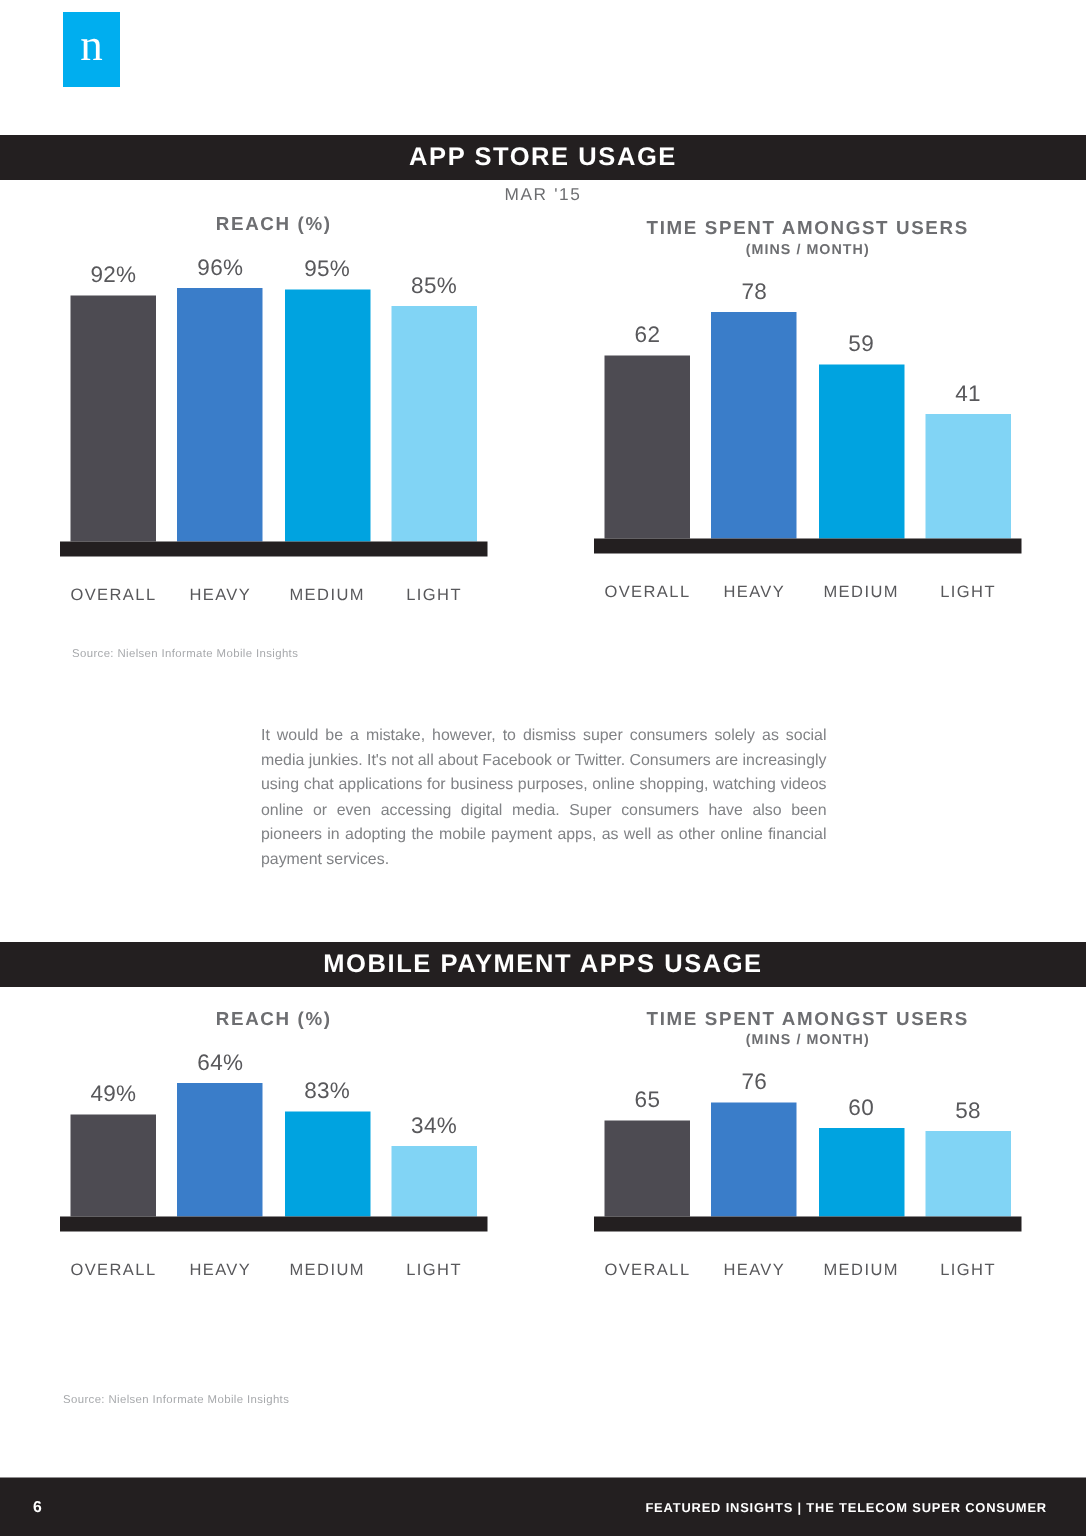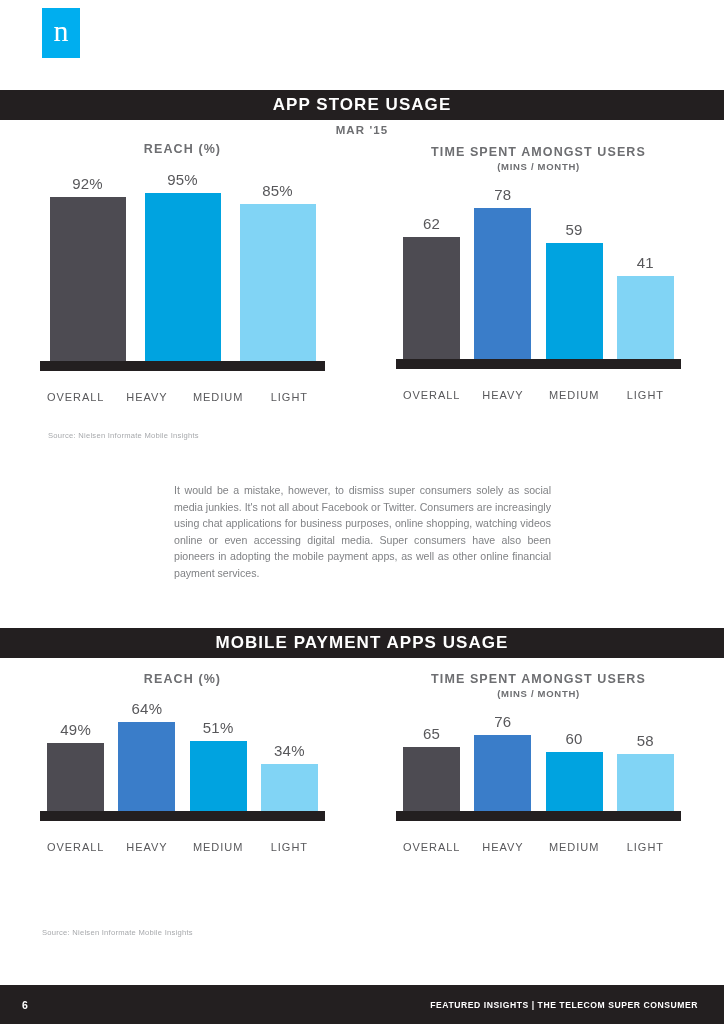--- a/index.html
+++ b/index.html
@@ -58,21 +58,21 @@
     font-weight: bold;
     letter-spacing: 1.05px;
   }
 
   
   .period {
     position: absolute;
     width: 724px;
     text-align: center;
     font-size: 11.5px;
-    font-weight: bold;
+    font-weight: normal;
     letter-spacing: 1.1px;
     color: #6d6e71;
   }
 
   
   .chart {
     position: absolute;
   }
   .chart-title {
     text-align: center;
@@ -200,20 +200,24 @@
 
 <div class="period" style="top:124px;">MAR '15</div>
 
 <div class="chart" id="chart-0" style="left:40px; top:142px; width:285px;">
   <div class="chart-title">REACH (%)</div>
   <div class="plot" style="height:195px;">
     <div class="bars">
         <div class="bar-slot">
           <div class="bar-value">92%</div>
           <div class="bar-rect" style="height: 164.613px; background: rgb(77, 75, 82);"></div>
+        </div>
+        <div class="bar-slot">
+          <div class="bar-value">96%</div>
+          <div class="bar-rect" style="height: 169px; background: rgb(58, 125, 201);"></div>
         </div>
         <div class="bar-slot">
           <div class="bar-value">95%</div>
           <div class="bar-rect" style="height: 167.903px; background: rgb(0, 163, 224);"></div>
         </div>
         <div class="bar-slot">
           <div class="bar-value">85%</div>
           <div class="bar-rect" style="height: 156.934px; background: rgb(129, 212, 245);"></div>
         </div>
       </div>
@@ -273,21 +277,21 @@
     <div class="bars">
         <div class="bar-slot">
           <div class="bar-value">49%</div>
           <div class="bar-rect" style="height: 67.9766px; background: rgb(77, 75, 82);"></div>
         </div>
         <div class="bar-slot">
           <div class="bar-value">64%</div>
           <div class="bar-rect" style="height: 89px; background: rgb(58, 125, 201);"></div>
         </div>
         <div class="bar-slot">
-          <div class="bar-value">51%</div>
+          <div class="bar-value">83%</div>
           <div class="bar-rect" style="height: 70.7797px; background: rgb(0, 163, 224);"></div>
         </div>
         <div class="bar-slot">
           <div class="bar-value">34%</div>
           <div class="bar-rect" style="height: 46.9531px; background: rgb(129, 212, 245);"></div>
         </div>
       </div>
   </div>
   <div class="baseline"></div>
   <div class="cats">

